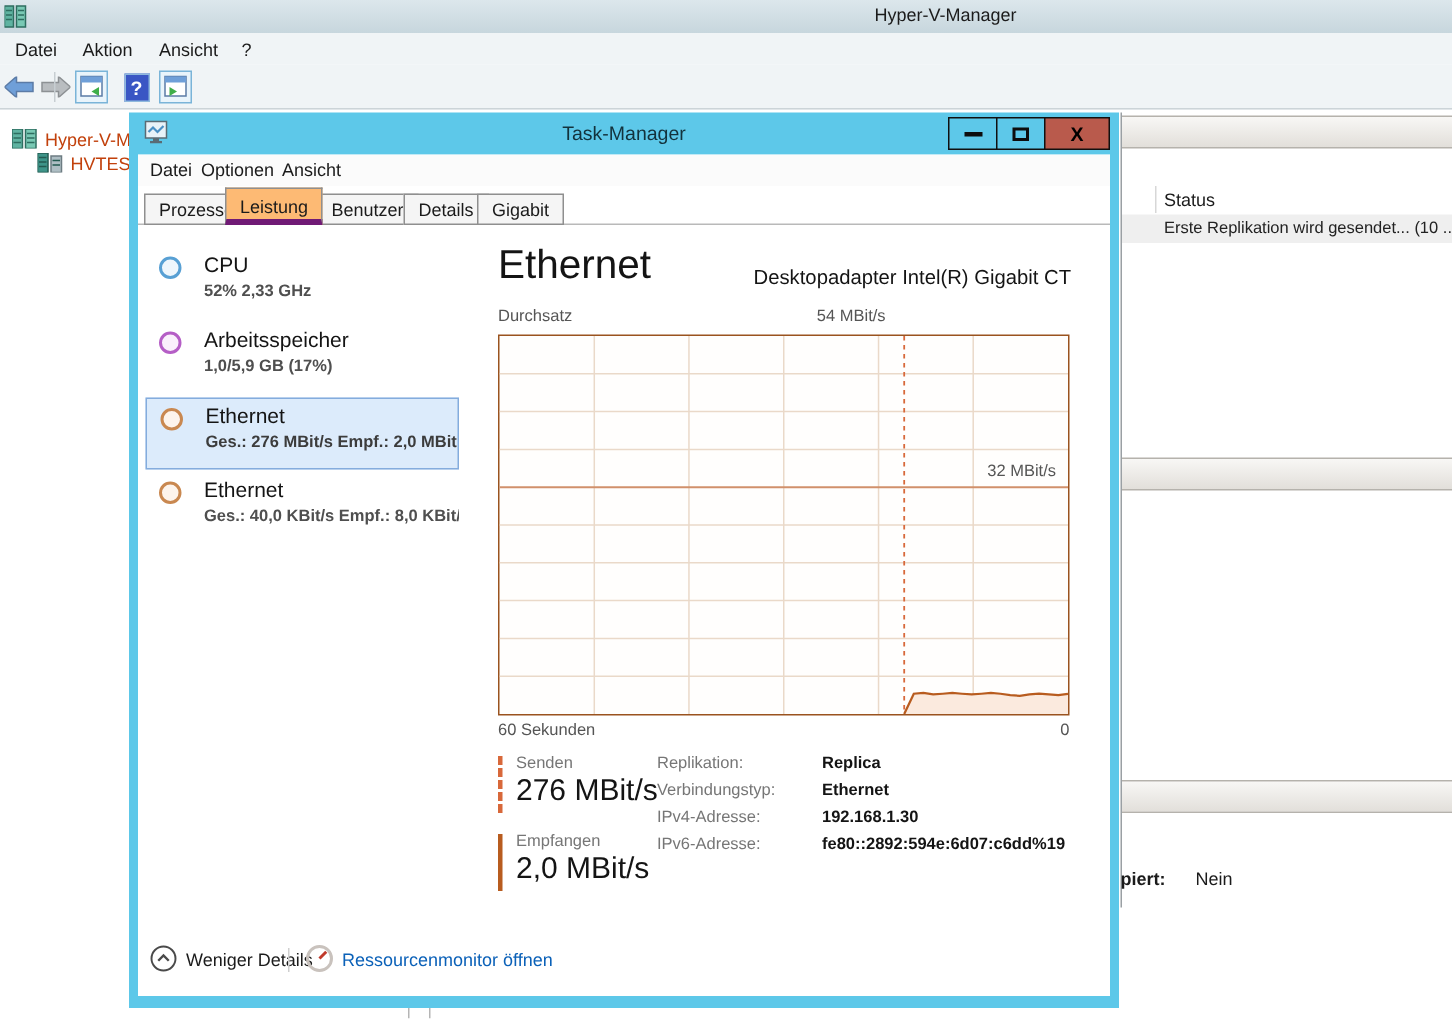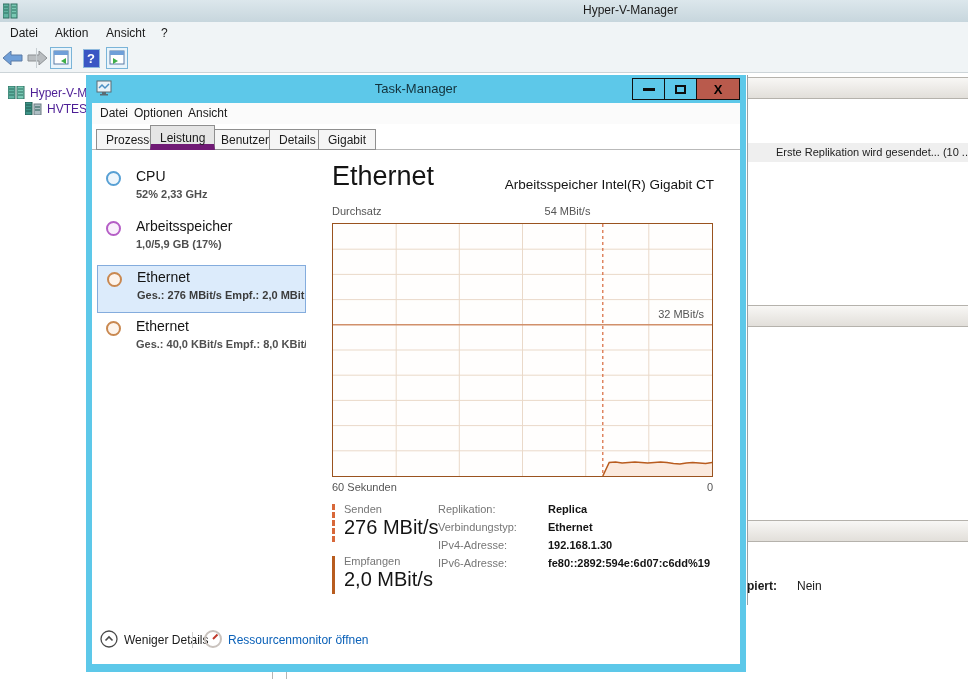--- a/index.html
+++ b/index.html
@@ -14,21 +14,21 @@
   .hv-menubar { position:absolute; left:0; top:22px; width:968px; height:21px; background:#f0f4f6; }
   .hv-menu-item { position:absolute; top:3px; font-size:12px; color:#1b1b1b; padding:1px 3px; }
   .hv-toolbar { position:absolute; left:0; top:43px; width:968px; height:30px; background:#f0f4f6;
     border-bottom:1px solid #ccd4d8; }
   .hv-toolbtn { position:absolute; top:4px; width:22px; height:22px; display:flex; align-items:center; justify-content:center; }
   .hv-toolbtn.boxed { border:1px solid #7ab4d8; background:#e9f4fb; }
   .hv-tool-sep { position:absolute; left:36px; top:5px; width:1px; height:20px; background:#c7ced2; }
   .hv-help-btn { background:#3a56c4; color:#fff; font-weight:bold; font-size:13px;
     width:17px; height:19px; display:flex; align-items:center; justify-content:center; border:1px solid #8fb9dd; }
 
-  .hv-tree-label { position:absolute; font-size:12px; color:#4c1d95; white-space:nowrap; }
+  .hv-tree-label { position:absolute; font-size:12px; color:#c2410c; white-space:nowrap; }
 
   .hv-right-band { position:absolute; left:748px; width:220px; height:22px;
     background:linear-gradient(#f8f7f5,#e2dfda); border-top:1px solid #b5b2ac; border-bottom:1px solid #b5b2ac; }
   .hv-right-vline { position:absolute; left:747px; top:75px; width:1px; height:530px; background:#9aa0a4; }
   .hv-col-header { position:absolute; left:748px; top:123px; width:220px; height:20px; background:#fff; }
   .hv-col-header .sep { position:absolute; left:22px; top:1px; width:1px; height:18px; background:#d7d7d7; }
   .hv-col-header .txt { position:absolute; left:28px; top:3px; font-size:12px; color:#1b1b1b; }
   .hv-status-row { position:absolute; left:748px; top:143px; width:220px; height:19px; background:#efefef; }
   .hv-status-row .txt { position:absolute; left:28px; top:3px; font-size:11px; color:#222; white-space:nowrap; }
   .hv-detail-line { position:absolute; top:579px; font-size:12px; color:#1b1b1b; white-space:nowrap; }
@@ -45,21 +45,21 @@
   .glyph-min { width:12px; height:3px; background:#0d0d0d; }
   .glyph-max { width:11px; height:9px; border:2px solid #0d0d0d; }
 
   .tm-inner { position:absolute; left:6px; top:28px; width:648px; height:561px; background:#fff; overflow:hidden; }
   .tm-menubar { position:absolute; left:0; top:0; width:100%; height:21px; background:#fbfbfb; }
   .tm-menu-item { position:absolute; top:3px; font-size:12px; color:#1b1b1b; }
 
   .tm-tabs { position:absolute; left:0; top:21px; width:100%; height:26px; border-bottom:1px solid #b9b9b9; }
   .tm-tab { position:absolute; bottom:-1px; height:21px; padding:3px 9px 0; font-size:12px; color:#1b1b1b;
     background:#f5f5f5; border:1px solid #8f8f8f; white-space:nowrap; }
-  .tm-tab.active { height:25px; padding-top:5px; background:#e5e5e5; border-bottom:6px solid #701a75; z-index:2; }
+  .tm-tab.active { height:25px; padding-top:5px; background:#fdba74; border-bottom:4px solid #701a75; z-index:2; }
 
   
   .tm-side-item { position:absolute; left:5px; width:209px; height:48px; overflow:hidden; cursor:default; }
   .tm-side-item.selected { background:#dcebfb; border:1px solid #84acdd; }
   .ring { position:absolute; left:9px; top:6px; width:15px; height:15px; border-radius:50%; border:2px solid; }
   .ring.cpu { border-color:#58a0d4; background:#eef6fc; }
   .ring.mem { border-color:#b55ec6; background:#faf0fc; }
   .ring.eth { border-color:#c98850; background:#fdf4ec; }
   .tm-side-title { position:absolute; left:39px; top:3px; font-size:14px; color:#141414; white-space:nowrap; }
   .tm-side-sub { position:absolute; left:39px; top:23px; font-size:11px; color:#4f4f4f; white-space:nowrap;font-weight:bold; }
@@ -152,20 +152,24 @@
     <svg width="17" height="13" viewBox="0 0 17 13">
       <rect x="0" y="0" width="7" height="13" fill="#3e9488" stroke="#235a50"></rect>
       <rect x="9" y="2" width="7" height="11" fill="#aebec4" stroke="#6d7c82"></rect>
       <path d="M1 3h5M1 6h5M1 9h5M10 5h5M10 8h5" stroke="#235a50" stroke-width="1"></path>
     </svg>
   </span>
   <span class="hv-tree-label" style="left:47px;top:102px">HVTEST</span>
 
   <div class="hv-right-vline"></div>
   <div class="hv-right-band" style="top:77px"></div>
+  <div class="hv-col-header">
+    <span class="sep"></span>
+    <span class="txt">Status</span>
+  </div>
   <div class="hv-status-row">
     <span class="txt">Erste Replikation wird gesendet... (10 ...</span>
   </div>
   <div class="hv-right-band" style="top:305px"></div>
   <div class="hv-right-band" style="top:520px"></div>
   <div class="hv-detail-line" style="left:747px">
     <b>piert:</b>
   </div>
   <div class="hv-detail-line" style="left:797px">Nein</div>
   <div class="hv-bottom-mark" style="left:272px"></div>
@@ -226,21 +230,21 @@
         <span class="tm-side-title">Ethernet</span>
         <span class="tm-side-sub" style="color:#3c3c3c">Ges.: 276 MBit/s Empf.: 2,0 MBit</span>
       </div>
       <div class="tm-side-item" style="top:212px">
         <span class="ring eth"></span>
         <span class="tm-side-title">Ethernet</span>
         <span class="tm-side-sub">Ges.: 40,0 KBit/s Empf.: 8,0 KBit/</span>
       </div>
 
       <div class="tm-heading">Ethernet</div>
-      <div class="tm-adapter">Arbeitsspeicher Intel(R) Gigabit CT</div>
+      <div class="tm-adapter">Desktopadapter Intel(R) Gigabit CT</div>
       <span class="axis-lbl" style="left:240px;top:102px">Durchsatz</span>
       <span class="axis-lbl" style="left:330px;top:102px;width:291px;text-align:center">54 MBit/s</span>
 
       <div class="chart-box">
         <svg id="tput-chart" width="379" height="252" viewBox="0 0 379 252">
             <line x1="63.2" y1="0" x2="63.2" y2="252" stroke="#ead9c9" stroke-width="1"></line>
             <line x1="126.3" y1="0" x2="126.3" y2="252" stroke="#ead9c9" stroke-width="1"></line>
             <line x1="189.5" y1="0" x2="189.5" y2="252" stroke="#ead9c9" stroke-width="1"></line>
             <line x1="252.7" y1="0" x2="252.7" y2="252" stroke="#ead9c9" stroke-width="1"></line>
             <line x1="315.8" y1="0" x2="315.8" y2="252" stroke="#ead9c9" stroke-width="1"></line>

